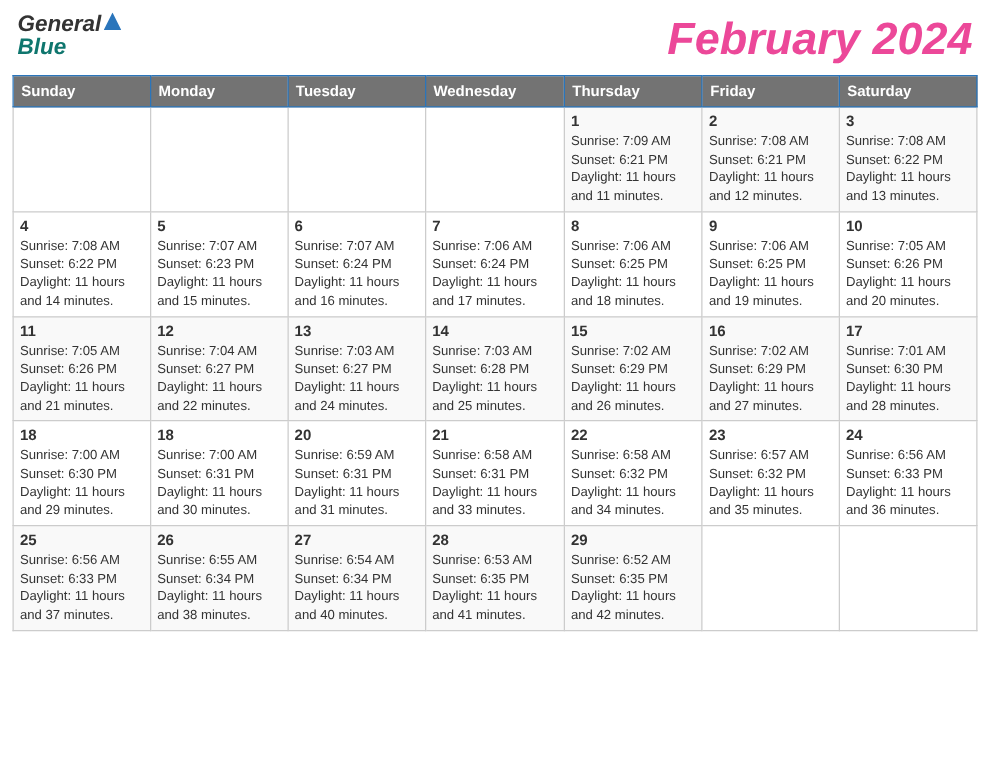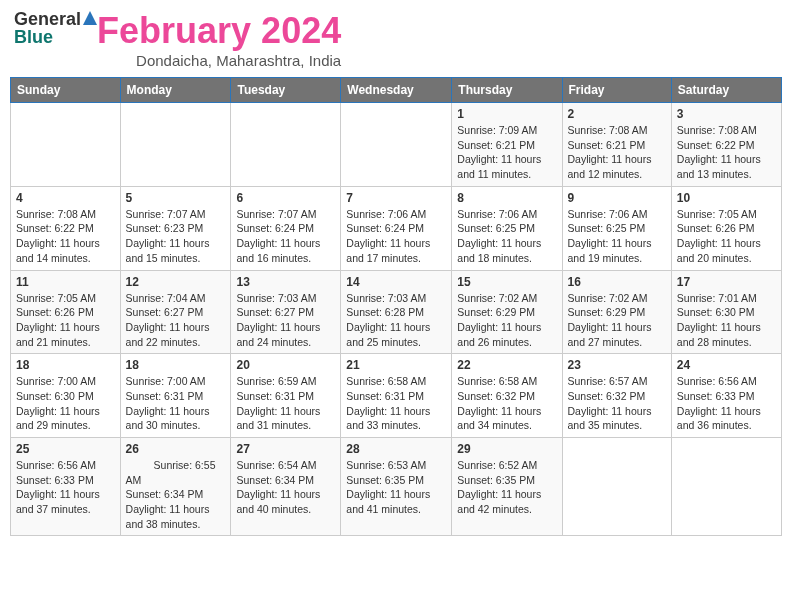--- a/index.html
+++ b/index.html
@@ -5,23 +5,25 @@
     * { box-sizing: border-box; margin: 0; padding: 0; }
     body {
       font-family: Arial, sans-serif;
       background: #fff;
       width: 792px;
       min-height: 612px;
       padding: 10px;
     }
     .header {
       display: flex;
+      justify-content: space-between;
       align-items: flex-start;
       margin-bottom: 8px;
       padding: 0 4px;
+      font-style: italic;
     }
     .logo {
       display: flex;
       flex-direction: column;
       line-height: 1;
     }
     .logo-general {
       font-size: 18px;
       font-weight: bold;
       color: #333;
@@ -94,21 +96,20 @@
       <span style="display:inline-block;margin-left:2px;vertical-align:middle;">
         <svg width="14" height="14" viewBox="0 0 14 14">
           <polygon points="7,0 14,14 0,14" fill="#2a75bb"></polygon>
         </svg>
       </span>
     </div>
     <span class="logo-blue">Blue</span>
   </div>
   <div class="title-block">
     <div class="title-month">February 2024</div>
-    <div class="title-location">Dondaicha, Maharashtra, India</div>
   </div>
 </div>
 
 <table>
   <thead>
     <tr>
     <th>Sunday</th>
         <th>Monday</th>
         <th>Tuesday</th>
         <th>Wednesday</th>
@@ -199,21 +200,21 @@
 Sunset: 6:32 PM
 Daylight: 11 hours and 35 minutes.</span></td>
         <td><span class="day-number">24</span><span class="day-info" style="white-space: pre-line;">Sunrise: 6:56 AM
 Sunset: 6:33 PM
 Daylight: 11 hours and 36 minutes.</span></td>
       </tr>
       <tr>
         <td><span class="day-number">25</span><span class="day-info" style="white-space: pre-line;">Sunrise: 6:56 AM
 Sunset: 6:33 PM
 Daylight: 11 hours and 37 minutes.</span></td>
-        <td><span class="day-number">26</span><span class="day-info" style="white-space: pre-line; margin-left: 28px;">Sunrise: 6:55 AM
+        <td><span class="day-number">26</span><span class="day-info" style="white-space: pre-line;">Sunrise: 6:55 AM
 Sunset: 6:34 PM
 Daylight: 11 hours and 38 minutes.</span></td>
         <td><span class="day-number">27</span><span class="day-info" style="white-space: pre-line;">Sunrise: 6:54 AM
 Sunset: 6:34 PM
 Daylight: 11 hours and 40 minutes.</span></td>
         <td><span class="day-number">28</span><span class="day-info" style="white-space: pre-line;">Sunrise: 6:53 AM
 Sunset: 6:35 PM
 Daylight: 11 hours and 41 minutes.</span></td>
         <td><span class="day-number">29</span><span class="day-info" style="white-space: pre-line; text-align: right;">Sunrise: 6:52 AM
 Sunset: 6:35 PM

